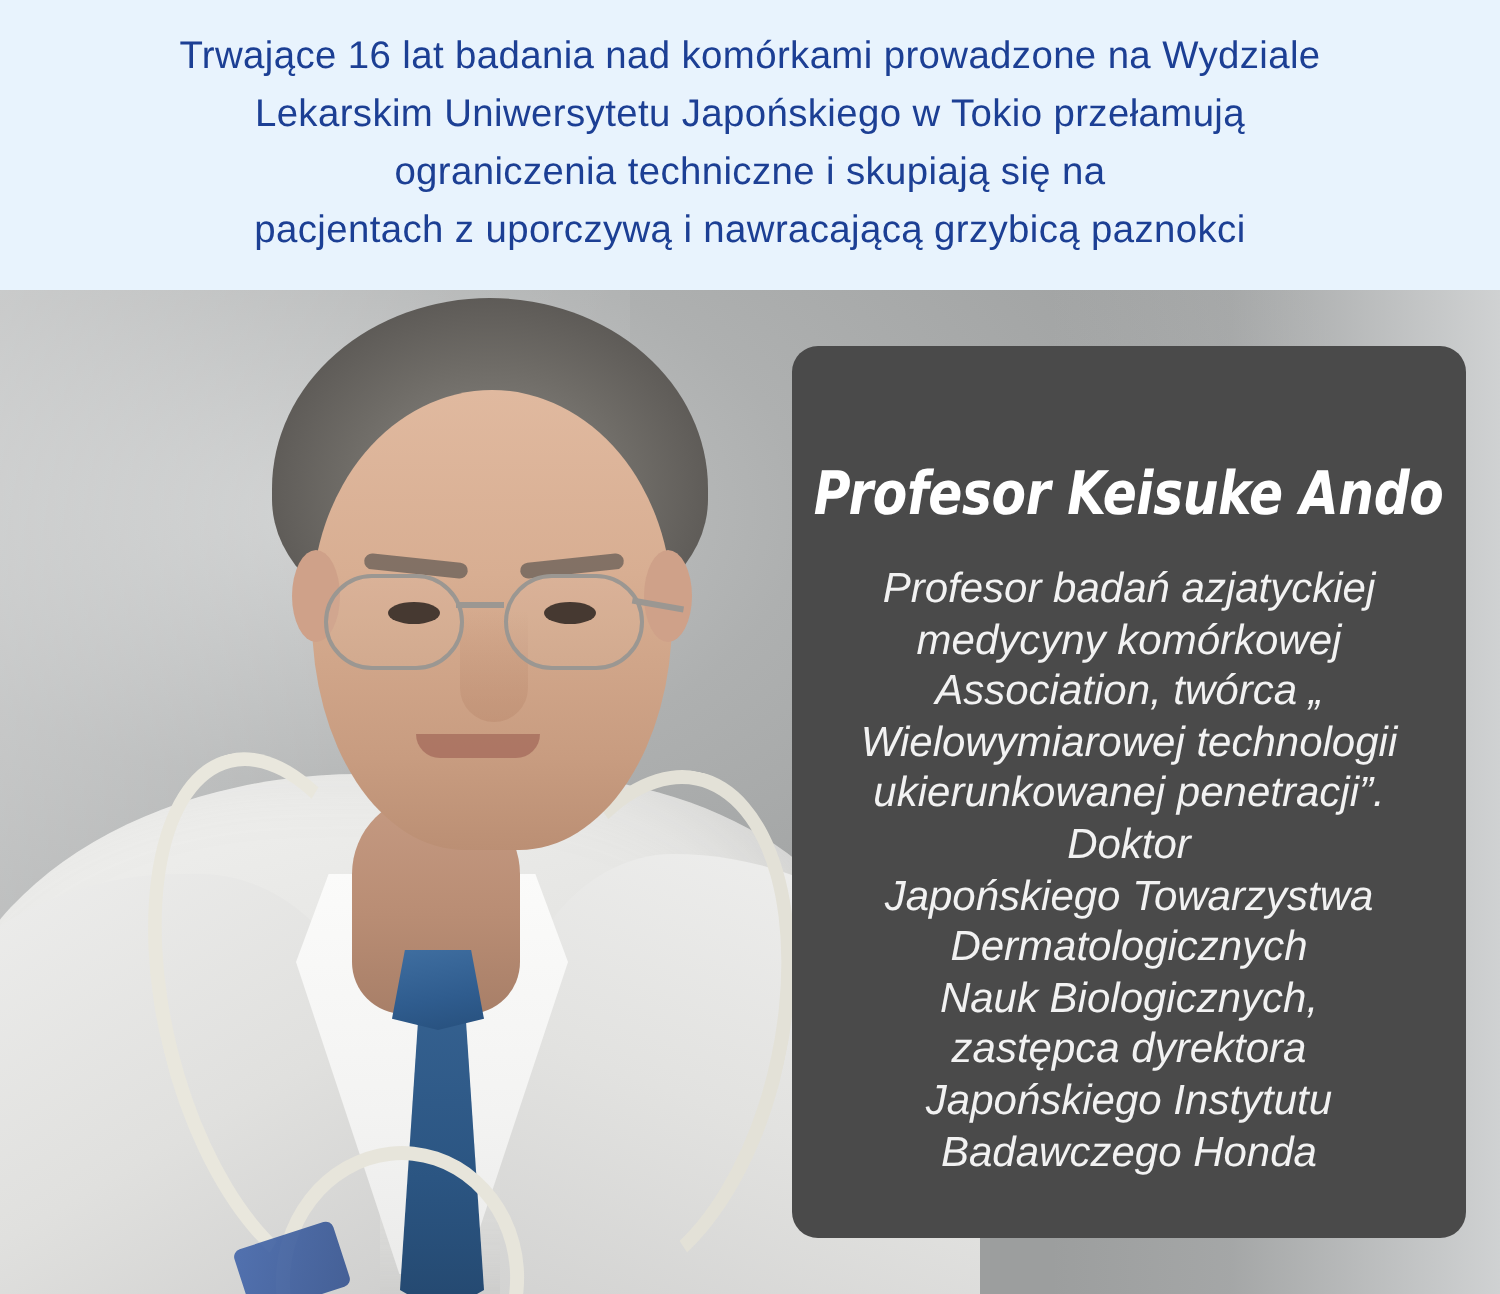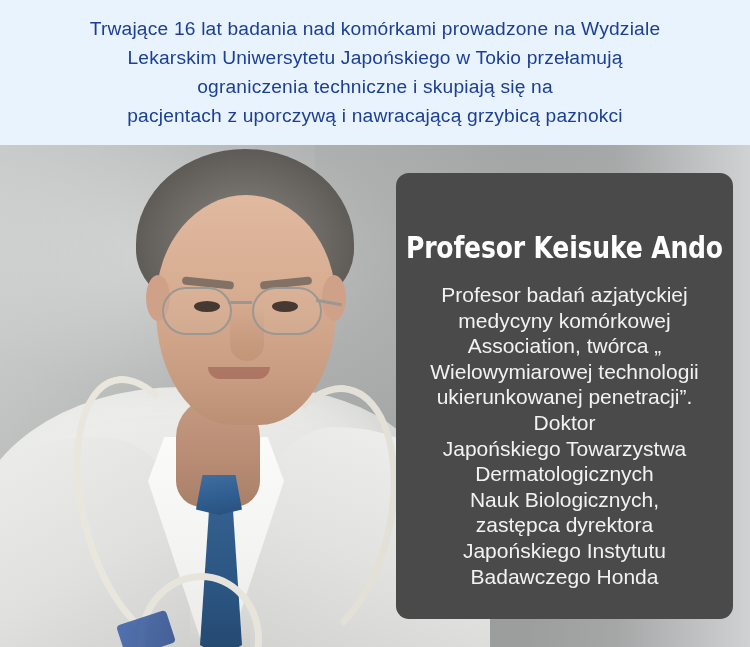--- a/index.html
+++ b/index.html
@@ -301,20 +301,21 @@
     top: 173px;
     width: 337px;
     height: 446px;
     background: #4a4a4a;
     border-radius: 13px;
     box-sizing: border-box;
     padding: 18px 16px 16px 16px;
     display: flex;
     flex-direction: column;
     align-items: center;
+    font-style: italic;
   }
   .panel-title {
     color: #ffffff;
     font-family: "Liberation Sans Narrow", "DejaVu Sans Condensed", "Liberation Sans", sans-serif;
     font-weight: 700;
     font-size: 30px;
     line-height: 34px;
     text-align: center;
     letter-spacing: -0.2px;
     margin-top: 40px;

